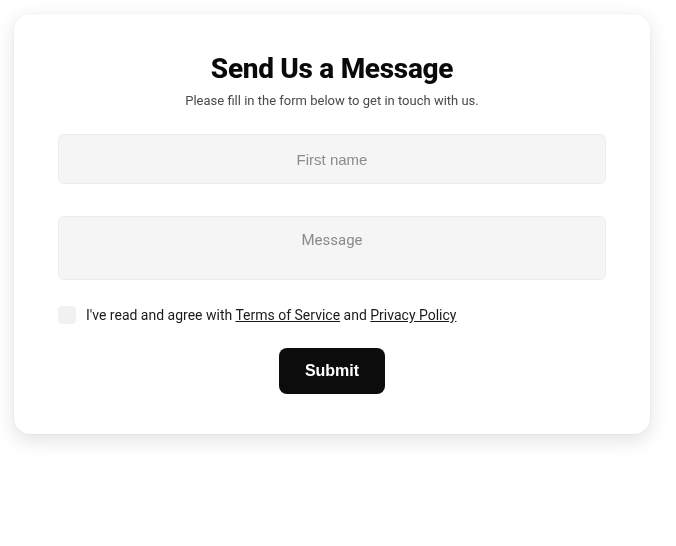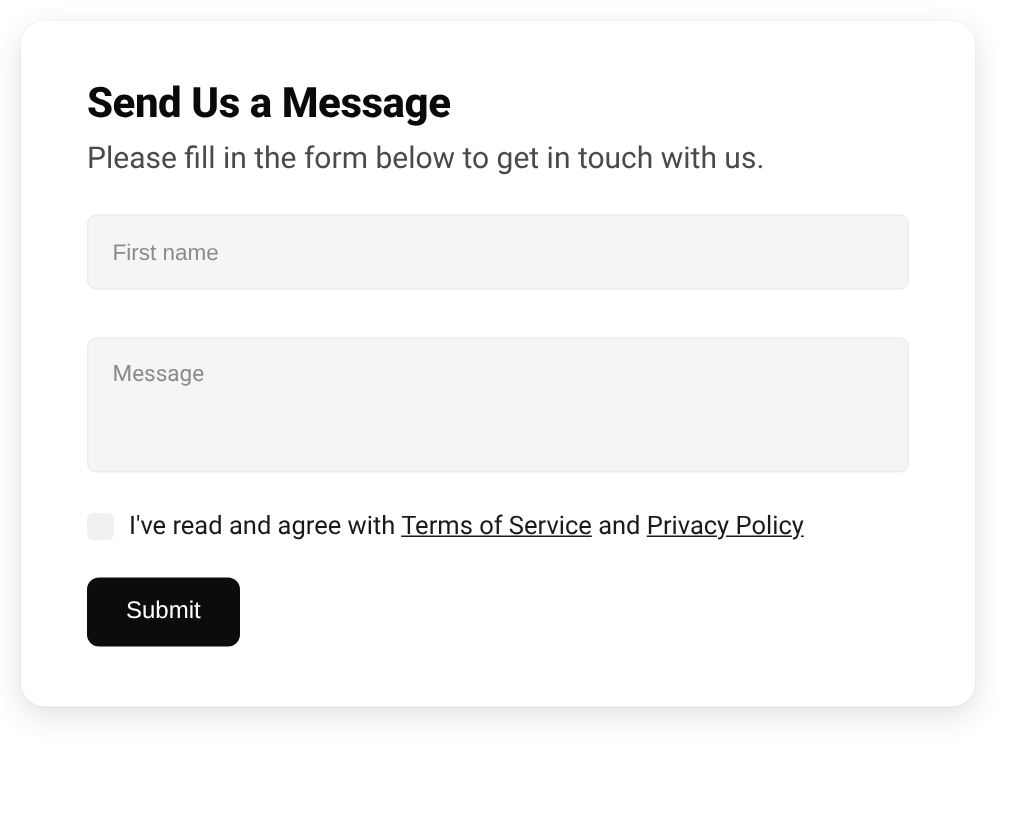--- a/index.html
+++ b/index.html
@@ -1,15 +1,15 @@
 <!DOCTYPE html>
 <html><head>
 <meta charset="utf-8">
 <style>
-  * { box-sizing: border-box; margin: 0; padding: 0; }
+  * { box-sizing: border-box; margin: 0; padding: 0; text-align: center; }
   html, body {
     width: 676px;
     height: 546px;
     font-family: -apple-system, BlinkMacSystemFont, "Segoe UI", Roboto, Helvetica, Arial, sans-serif;
     background: #ffffff;
   }
   .card {
     position: relative;
     margin: 14px 18px 18px 14px;
     width: 636px;
@@ -19,21 +19,21 @@
     padding: 38px 44px 40px 44px;
   }
   .title {
     font-size: 28px;
     font-weight: 800;
     letter-spacing: -0.3px;
     color: #0a0a0a;
   }
   .subtitle {
     margin-top: 8px;
-    font-size: 20px;
+    font-size: 13px;
     font-weight: 400;
     color: #4a4a4a;
   }
   .form {
     margin-top: 26px;
   }
   .row {
     display: flex;
     gap: 28px;
     margin-bottom: 16px;
@@ -47,21 +47,21 @@
     padding: 0 16px;
     font-size: 15px;
     color: #333;
     outline: none;
   }
   .field::placeholder {
     color: #8b8b8b;
   }
   .textarea {
     width: 100%;
-    height: 90px;
+    height: 64px;
     border: 1px solid #ececec;
     background: #f5f5f5;
     border-radius: 6px;
     padding: 14px 16px;
     font-size: 15px;
     font-family: inherit;
     color: #333;
     outline: none;
     resize: none;
   }
@@ -77,37 +77,37 @@
   .checkbox {
     width: 18px;
     height: 18px;
     border-radius: 4px;
     background: #f1f1f1;
     border: none;
     flex-shrink: 0;
     cursor: pointer;
   }
   .consent-text {
-    font-size: 17px;
+    font-size: 14px;
     color: #1a1a1a;
   }
   .consent-text a {
     color: #1a1a1a;
     text-decoration: underline;
     cursor: pointer;
   }
   .submit {
     margin-top: 24px;
     background: #0c0c0c;
     color: #ffffff;
     border: none;
     border-radius: 8px;
     padding: 14px 26px;
     font-size: 16px;
-    font-weight: 400;
+    font-weight: 700;
     cursor: pointer;
   }
 </style>
 </head>
 <body>
 
 <div class="card">
   <h1 class="title">Send Us a Message</h1>
   <p class="subtitle">Please fill in the form below to get in touch with us.</p>
 

